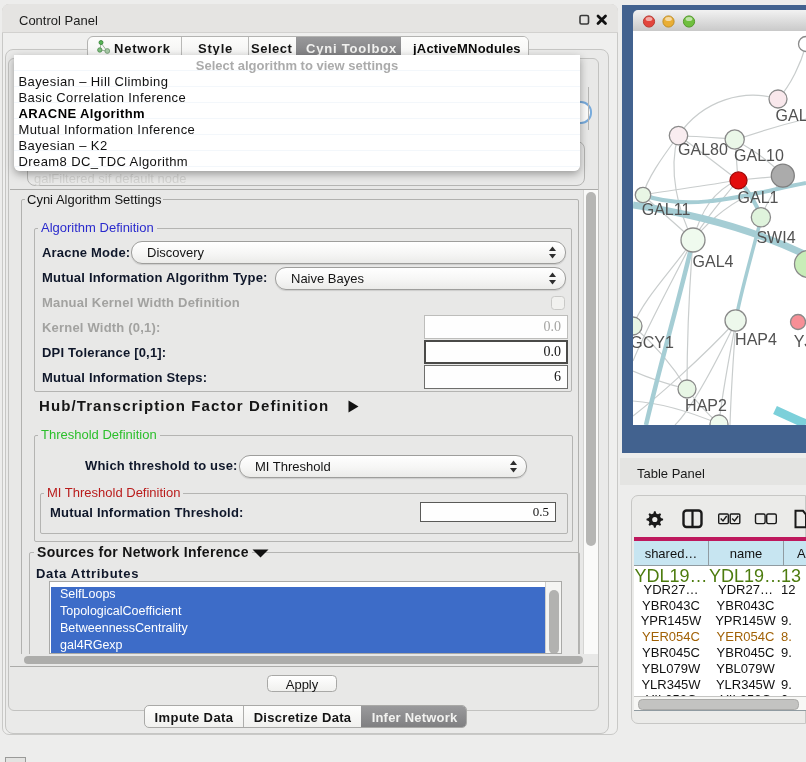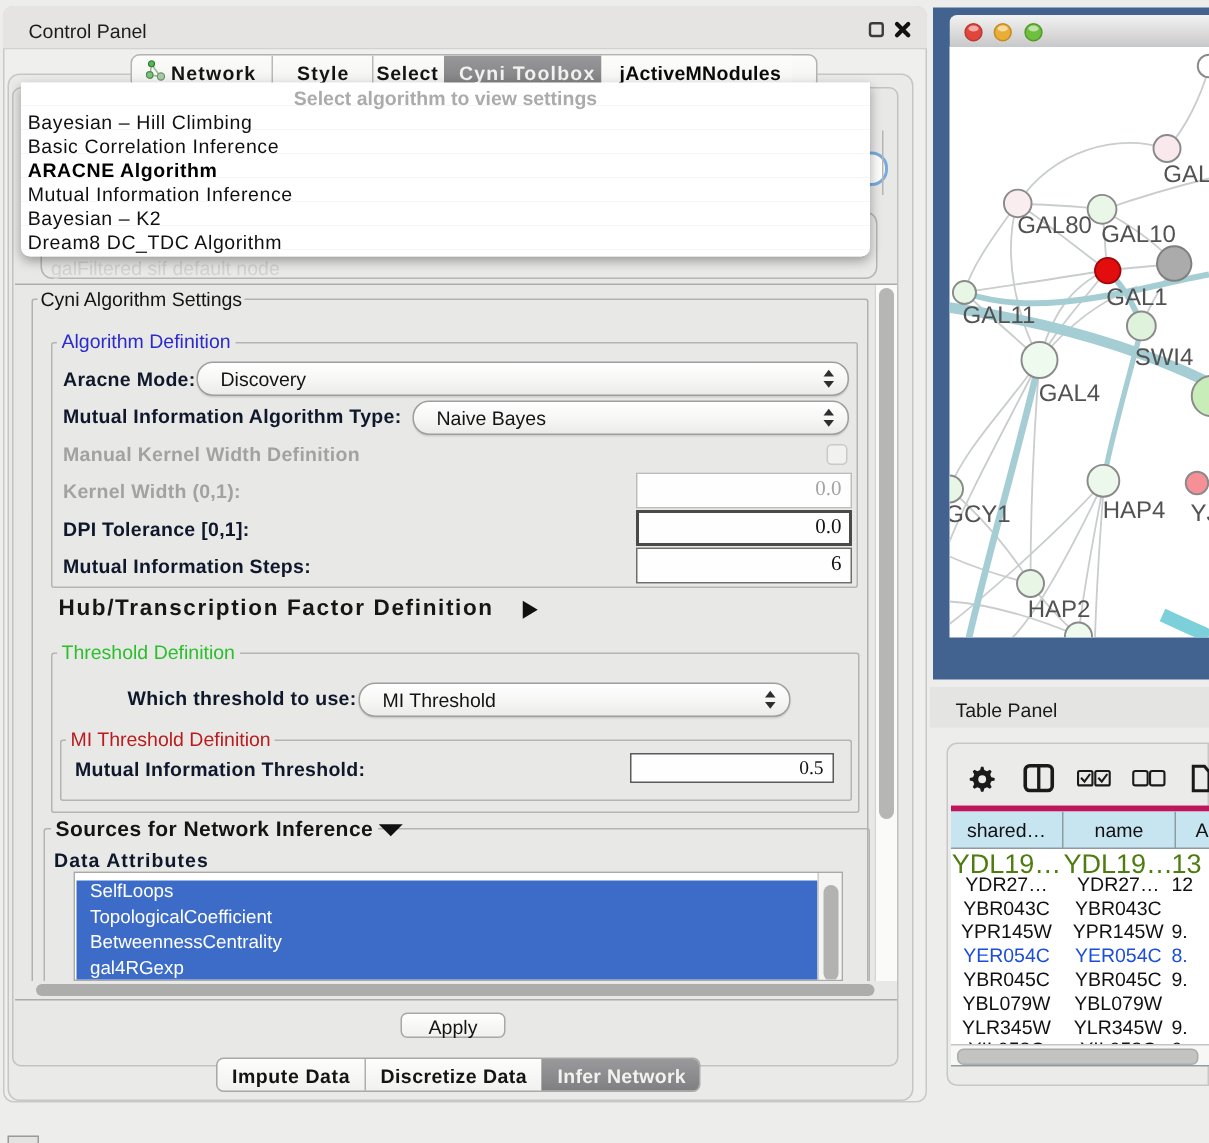--- a/index.html
+++ b/index.html
@@ -29,21 +29,21 @@
 
   <svg class="abs" style="left:578px;top:13px;" width="32" height="14" viewBox="0 0 32 14">
     <rect x="2" y="2.5" width="8.5" height="8.5" rx="1.5" fill="none" stroke="#3A3A3A" stroke-width="1.6"></rect>
     <path d="M20 3 L27.5 10.5 M27.5 3 L20 10.5" stroke="#111" stroke-width="2.8" stroke-linecap="round"></path>
   </svg>
 
   <div class="abs" style="left:5px;top:49px;width:604px;height:685px;background:#EAEAE9;border:1px solid #C6C6C4;border-radius:8px;box-sizing:border-box;"></div>
 
   <div class="abs" style="left:8px;top:58px;width:591px;height:653px;background:#E8E8E7;border:1px solid #C2C2C0;border-radius:6px;box-sizing:border-box;"></div>
 
-  <div class="abs" style="left:87px;top:36px;width:440px;height:22px;border:1px solid #B3B3B1;border-radius:6px;background:linear-gradient(#FCFCFB,#F1F1F0);overflow:hidden;padding-left:16px;">
+  <div class="abs" style="left:87px;top:36px;width:440px;height:22px;border:1px solid #B3B3B1;border-radius:6px;background:linear-gradient(#FCFCFB,#F1F1F0);overflow:hidden;">
     <div class="abs" style="left:0;top:0;width:93px;height:22px;"></div>
     <div class="abs" style="left:93px;top:0;width:1px;height:22px;background:#B9B9B7;"></div>
     <div class="abs" style="left:160px;top:0;width:1px;height:22px;background:#B9B9B7;"></div>
     <div class="abs" style="left:208px;top:0;width:105px;height:22px;background:linear-gradient(#98989A,#7E7E80);"></div>
     <div class="abs" style="left:313px;top:0;width:127px;height:22px;background:linear-gradient(#FDFDFC,#F4F4F3);"></div>
     <div class="abs" style="left:26px;top:4px;font-size:13px;font-weight:700;letter-spacing:0.8px;color:#141414;">Network</div>
     <div class="abs" style="left:110px;top:4px;font-size:13px;font-weight:700;letter-spacing:0.8px;color:#141414;">Style</div>
     <div class="abs" style="left:163px;top:4px;font-size:13px;font-weight:700;letter-spacing:0.5px;color:#141414;">Select</div>
     <div class="abs" style="left:218px;top:4px;font-size:13px;font-weight:700;letter-spacing:0.8px;color:#F2F2F0;">Cyni Toolbox</div>
     <div class="abs" style="left:325px;top:4px;font-size:13px;font-weight:700;letter-spacing:0.2px;color:#0A0A0A;">jActiveMNodules</div>
@@ -286,21 +286,21 @@
     <div class="abs" style="left:74px;top:0;width:1px;height:25px;background:#909BA1;"></div>
     <div class="abs" style="left:149px;top:0;width:1px;height:25px;background:#909BA1;"></div>
     <div class="abs" style="left:0;top:5px;width:74px;text-align:center;font-size:13px;color:#111;">shared…</div>
     <div class="abs" style="left:75px;top:5px;width:74px;text-align:center;font-size:13px;color:#111;">name</div>
     <div class="abs" style="left:163px;top:5px;font-size:13px;color:#111;">A</div>
     <div class="abs" style="left:0;top:25px;width:172px;">
       <div style="height:15.8px;font-size:18px;color:#4d7c0f;"><span style="display:inline-block;width:74px;text-align:center;">YDL19…</span><span style="display:inline-block;width:75px;text-align:center;">YDL19…</span><span style="margin-left:-2px;">13</span></div>
       <div style="height:15.8px;font-size:13px;color:#111;"><span style="display:inline-block;width:74px;text-align:center;">YDR27…</span><span style="display:inline-block;width:75px;text-align:center;">YDR27…</span><span style="margin-left:-2px;">12</span></div>
       <div style="height:15.8px;font-size:13px;color:#111;"><span style="display:inline-block;width:74px;text-align:center;">YBR043C</span><span style="display:inline-block;width:75px;text-align:center;">YBR043C</span></div>
       <div style="height:15.8px;font-size:13px;color:#111;"><span style="display:inline-block;width:74px;text-align:center;">YPR145W</span><span style="display:inline-block;width:75px;text-align:center;">YPR145W</span><span style="margin-left:-2px;">9.</span></div>
-      <div style="height:15.8px;font-size:13px;color:#1d4ed8;"><span style="display:inline-block;width:74px;text-align:center;">YER054C</span><span style="display:inline-block;width:75px;text-align:center;">YER054C</span><span style="margin-left:-2px;">8.</span></div>
+      <div style="height:15.8px;font-size:13px;color:#a16207;"><span style="display:inline-block;width:74px;text-align:center;">YER054C</span><span style="display:inline-block;width:75px;text-align:center;">YER054C</span><span style="margin-left:-2px;">8.</span></div>
       <div style="height:15.8px;font-size:13px;color:#111;"><span style="display:inline-block;width:74px;text-align:center;">YBR045C</span><span style="display:inline-block;width:75px;text-align:center;">YBR045C</span><span style="margin-left:-2px;">9.</span></div>
       <div style="height:15.8px;font-size:13px;color:#111;"><span style="display:inline-block;width:74px;text-align:center;">YBL079W</span><span style="display:inline-block;width:75px;text-align:center;">YBL079W</span></div>
       <div style="height:15.8px;font-size:13px;color:#111;"><span style="display:inline-block;width:74px;text-align:center;">YLR345W</span><span style="display:inline-block;width:75px;text-align:center;">YLR345W</span><span style="margin-left:-2px;">9.</span></div>
       <div style="height:15.8px;font-size:13px;color:#111;"><span style="display:inline-block;width:74px;text-align:center;">YIL052C</span><span style="display:inline-block;width:75px;text-align:center;">YIL052C</span><span style="margin-left:-2px;">0.</span></div>
     </div>
   </div>
 
   <div class="abs" style="left:634px;top:696px;width:172px;height:15px;background:#F7F7F5;border-top:1px solid #C5C5C3;border-bottom:1px solid #909BA1;box-sizing:border-box;"></div>
   <div class="abs" style="left:638px;top:699px;width:159px;height:9px;background:#C3C3C1;border:1px solid #ABABA9;border-radius:4.5px;"></div>
 

